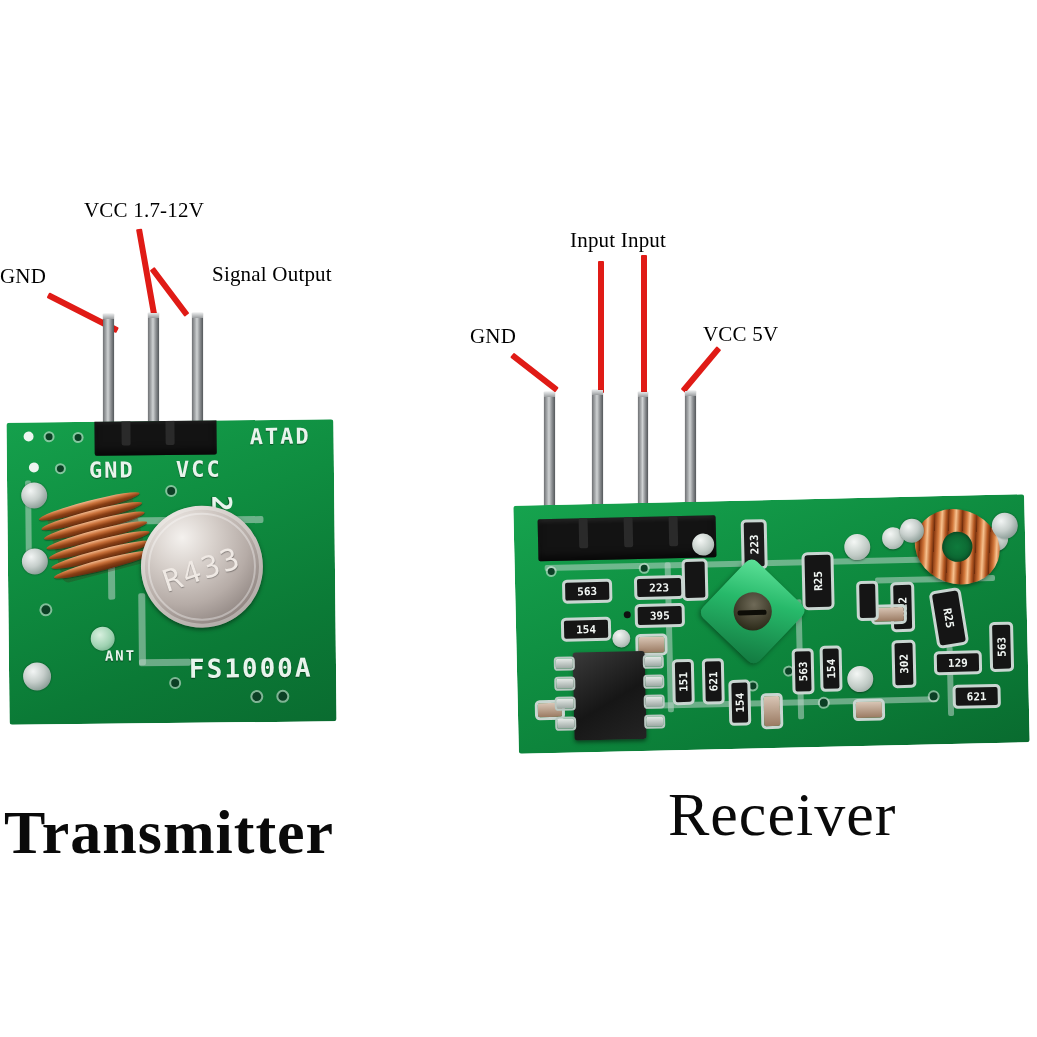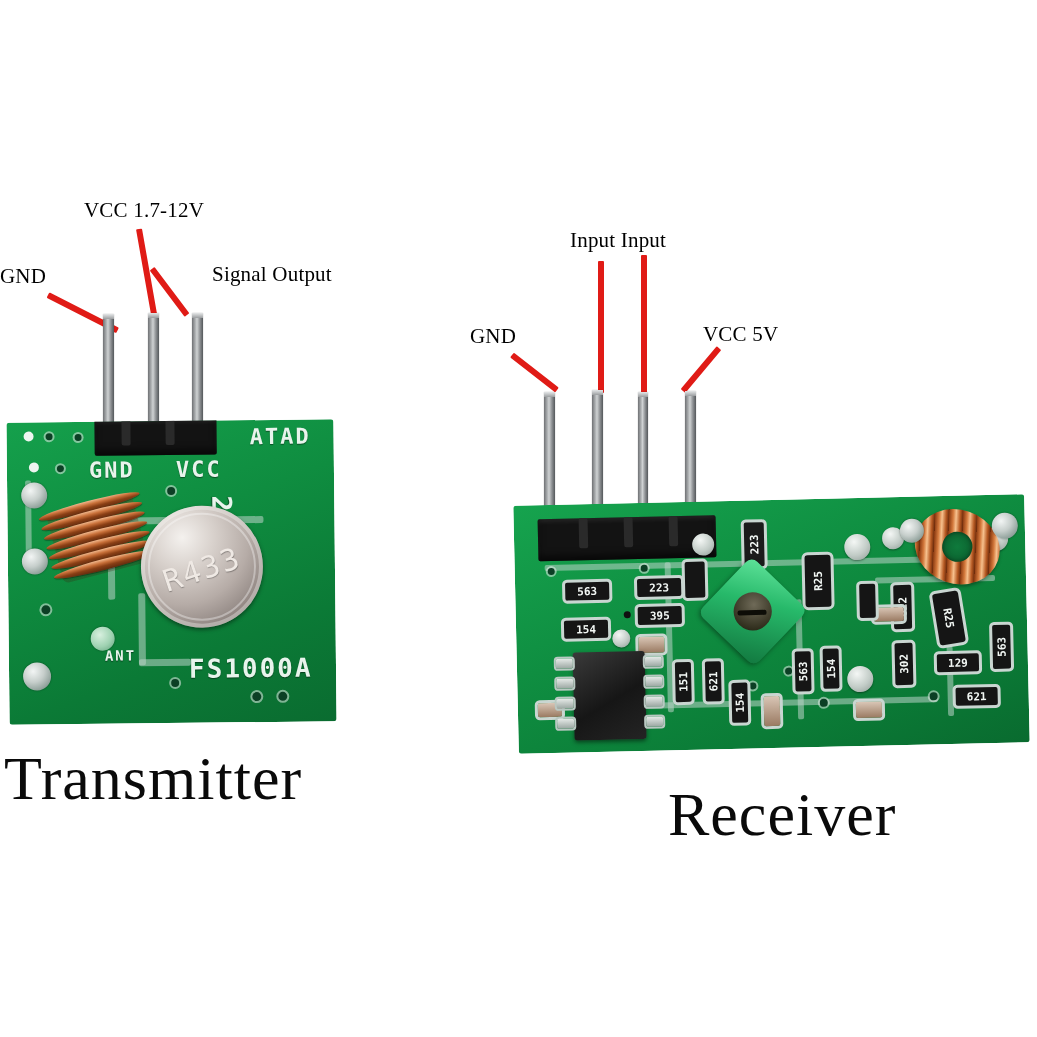--- a/index.html
+++ b/index.html
@@ -161,21 +161,21 @@
         <div class="turn" style="top:50px;"></div>
         <div class="turn" style="top:60px;"></div>
       </div>
 
       <div class="saw" style="left:133px;top:85px;width:122px;height:122px;">
         <div class="ring"></div>
         <div class="txt">R433</div>
       </div>
     </div>
 
-    <div class="caption" style="left:4px;top:743px;">Transmitter</div>
+    <div class="caption" style="left:4px;top:797px;font-weight:bold;">Transmitter</div>
   </div>
 
   <div>
 
     <div class="lbl" style="left:570px;top:228px;">Input Input</div>
     <div class="lbl" style="left:470px;top:324px;">GND</div>
     <div class="lbl" style="left:703px;top:322px;">VCC 5V</div>
 
     <div class="leader" style="left:512px;top:352px;width:57px;transform:rotate(38deg);"></div>
     <div class="leader" style="left:601px;top:258px;width:132px;transform:rotate(90deg);"></div>

